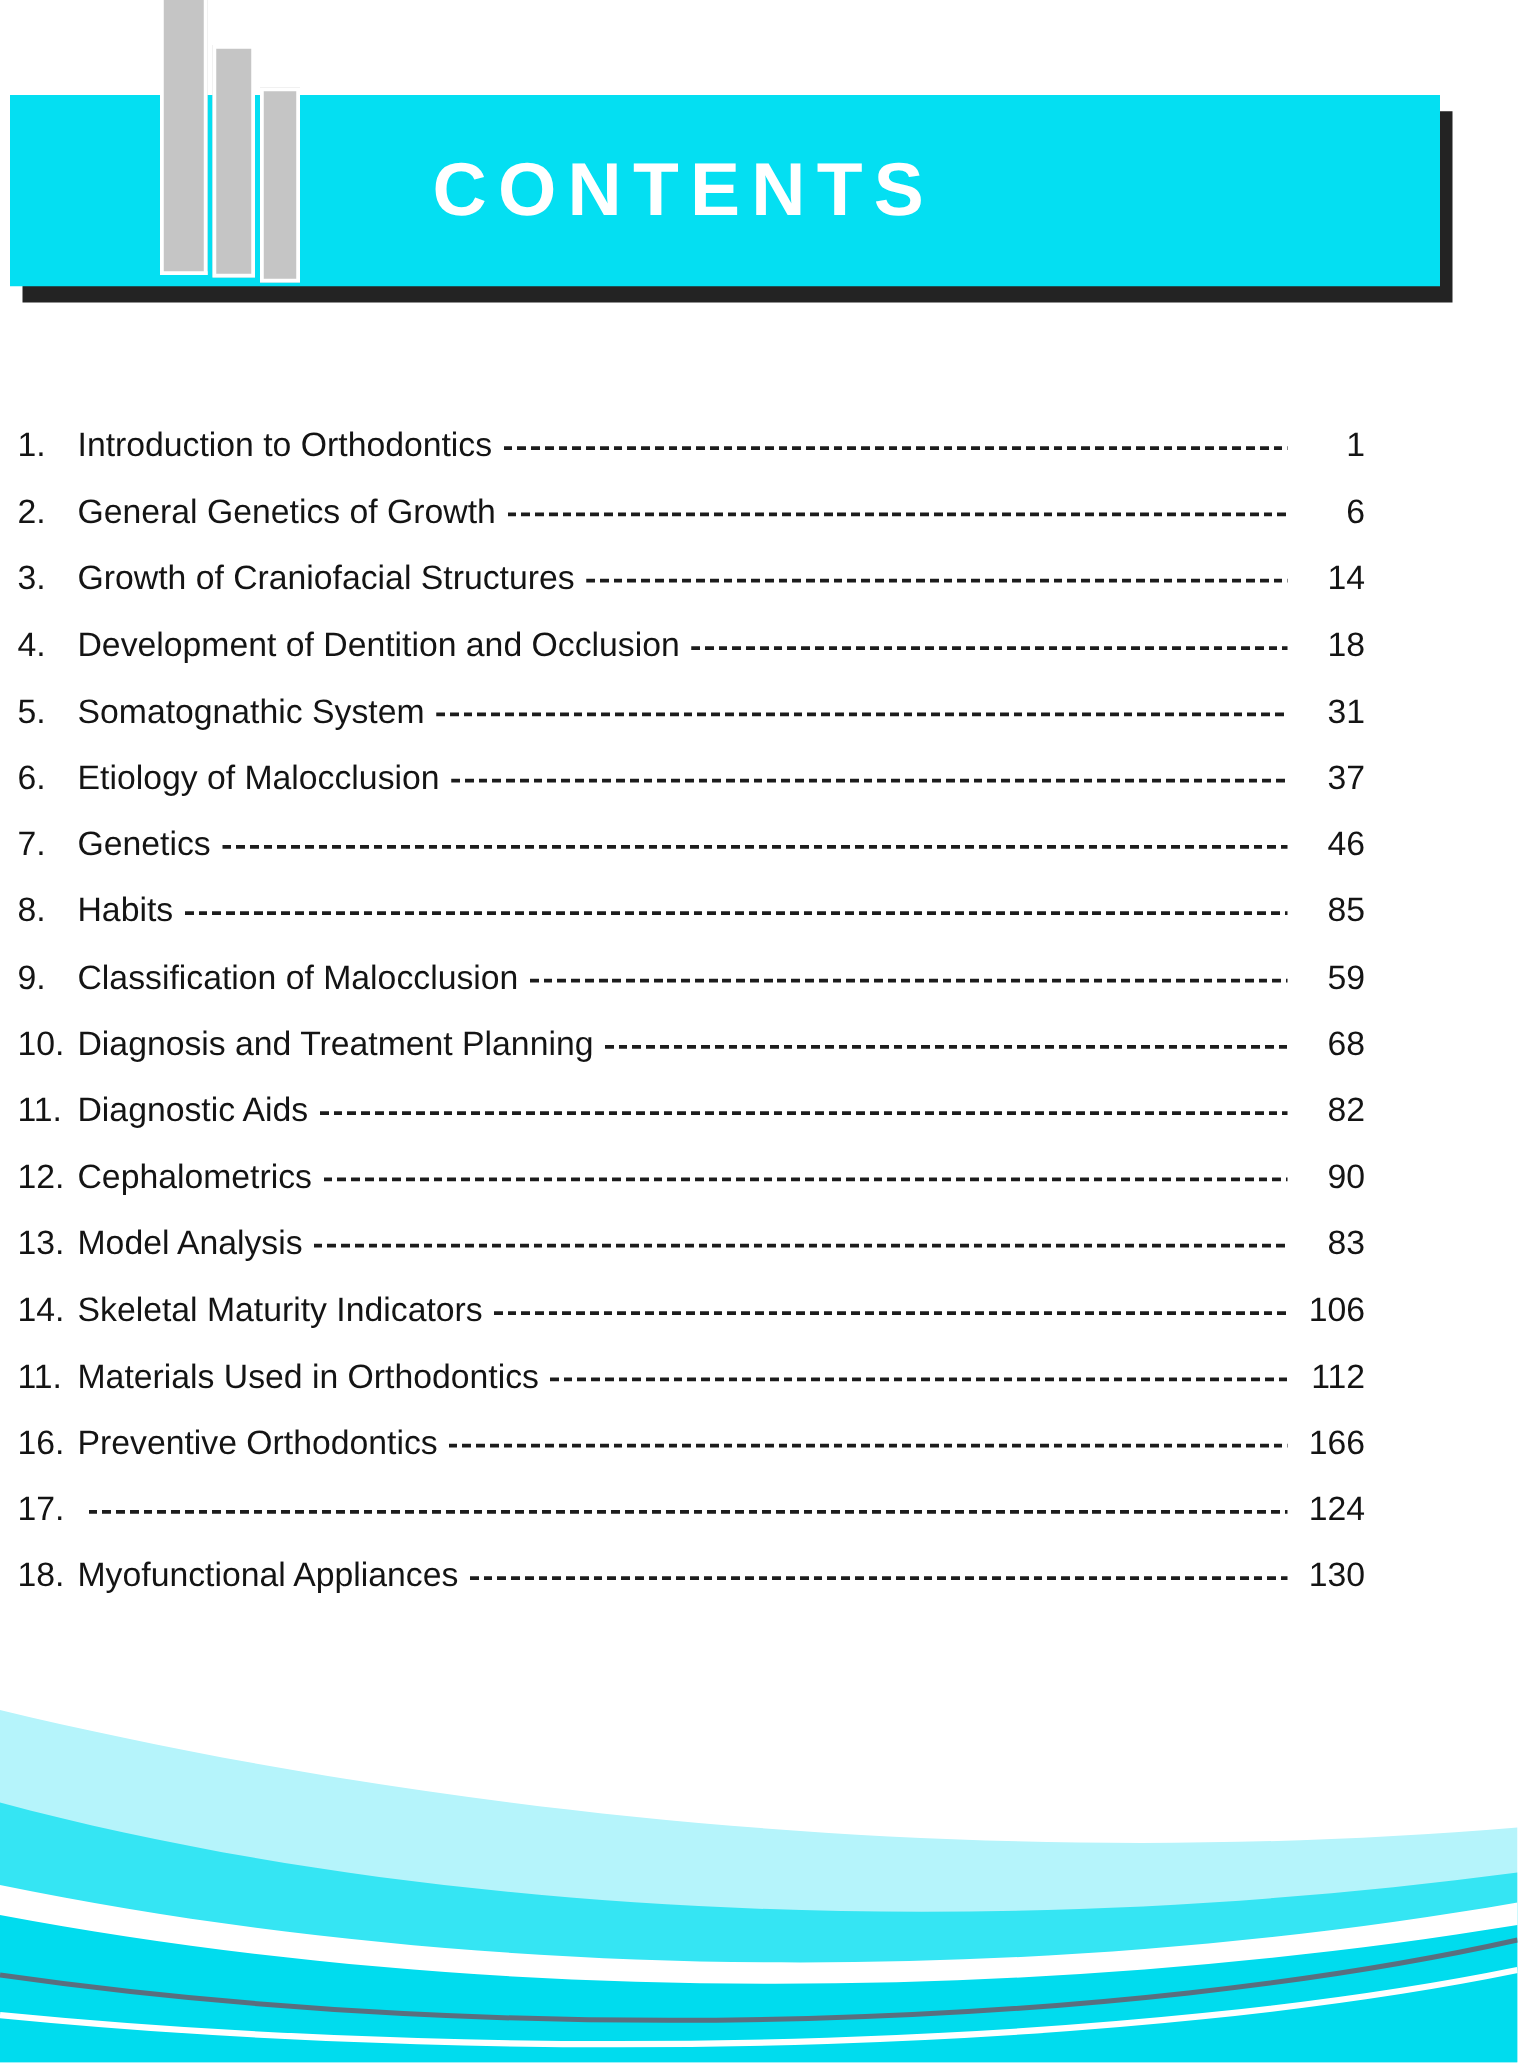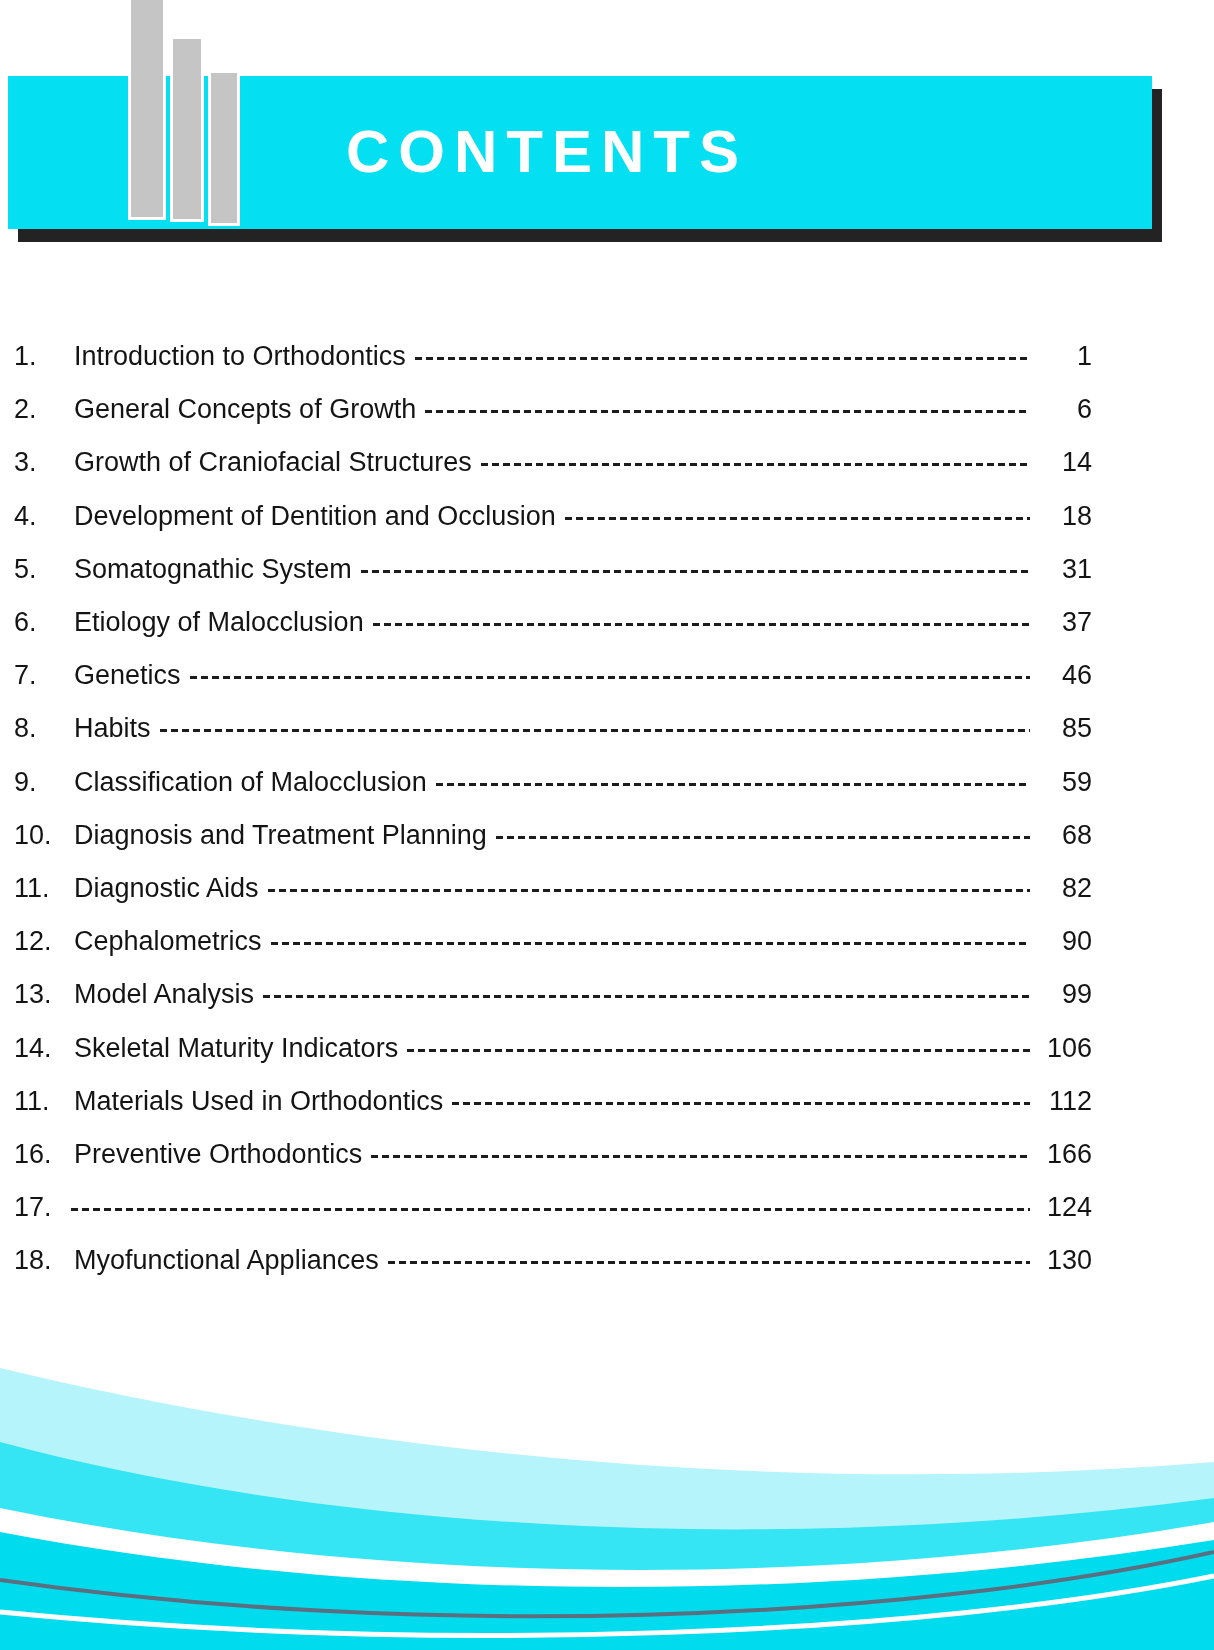--- a/index.html
+++ b/index.html
@@ -55,21 +55,20 @@
     color:#141414;
   }
   .toc-num {
     width:48px;
     flex:0 0 48px;
     text-align:left;
   }
   .toc-title {
     white-space:nowrap;
     flex:0 0 auto;
-    margin-left:12px;
   }
   .toc-leader {
     flex:1 1 auto;
     height:3px;
     margin:0 6px 0 9px;
     transform:translateY(2px);
     background-image:repeating-linear-gradient(90deg,#1c1c1c 0 7px, transparent 7px 11px);
   }
   .toc-page {
     flex:0 0 56px;
@@ -103,21 +102,21 @@
 
   <div class="toc" id="toc">
       <div class="toc-row">
         <span class="toc-num">1.</span>
         <span class="toc-title">Introduction to Orthodontics</span>
         <span class="toc-leader"></span>
         <span class="toc-page">1</span>
       </div>
       <div class="toc-row">
         <span class="toc-num">2.</span>
-        <span class="toc-title">General Concepts of Growth</span>
+        <span class="toc-title">General Genetics of Growth</span>
         <span class="toc-leader"></span>
         <span class="toc-page">6</span>
       </div>
       <div class="toc-row">
         <span class="toc-num">3.</span>
         <span class="toc-title">Growth of Craniofacial Structures</span>
         <span class="toc-leader"></span>
         <span class="toc-page">14</span>
       </div>
       <div class="toc-row">
@@ -171,21 +170,21 @@
       <div class="toc-row">
         <span class="toc-num">12.</span>
         <span class="toc-title">Cephalometrics</span>
         <span class="toc-leader"></span>
         <span class="toc-page">90</span>
       </div>
       <div class="toc-row">
         <span class="toc-num">13.</span>
         <span class="toc-title">Model Analysis</span>
         <span class="toc-leader"></span>
-        <span class="toc-page">99</span>
+        <span class="toc-page">83</span>
       </div>
       <div class="toc-row">
         <span class="toc-num">14.</span>
         <span class="toc-title">Skeletal Maturity Indicators</span>
         <span class="toc-leader"></span>
         <span class="toc-page">106</span>
       </div>
       <div class="toc-row">
         <span class="toc-num">11.</span>
         <span class="toc-title">Materials Used in Orthodontics</span>

